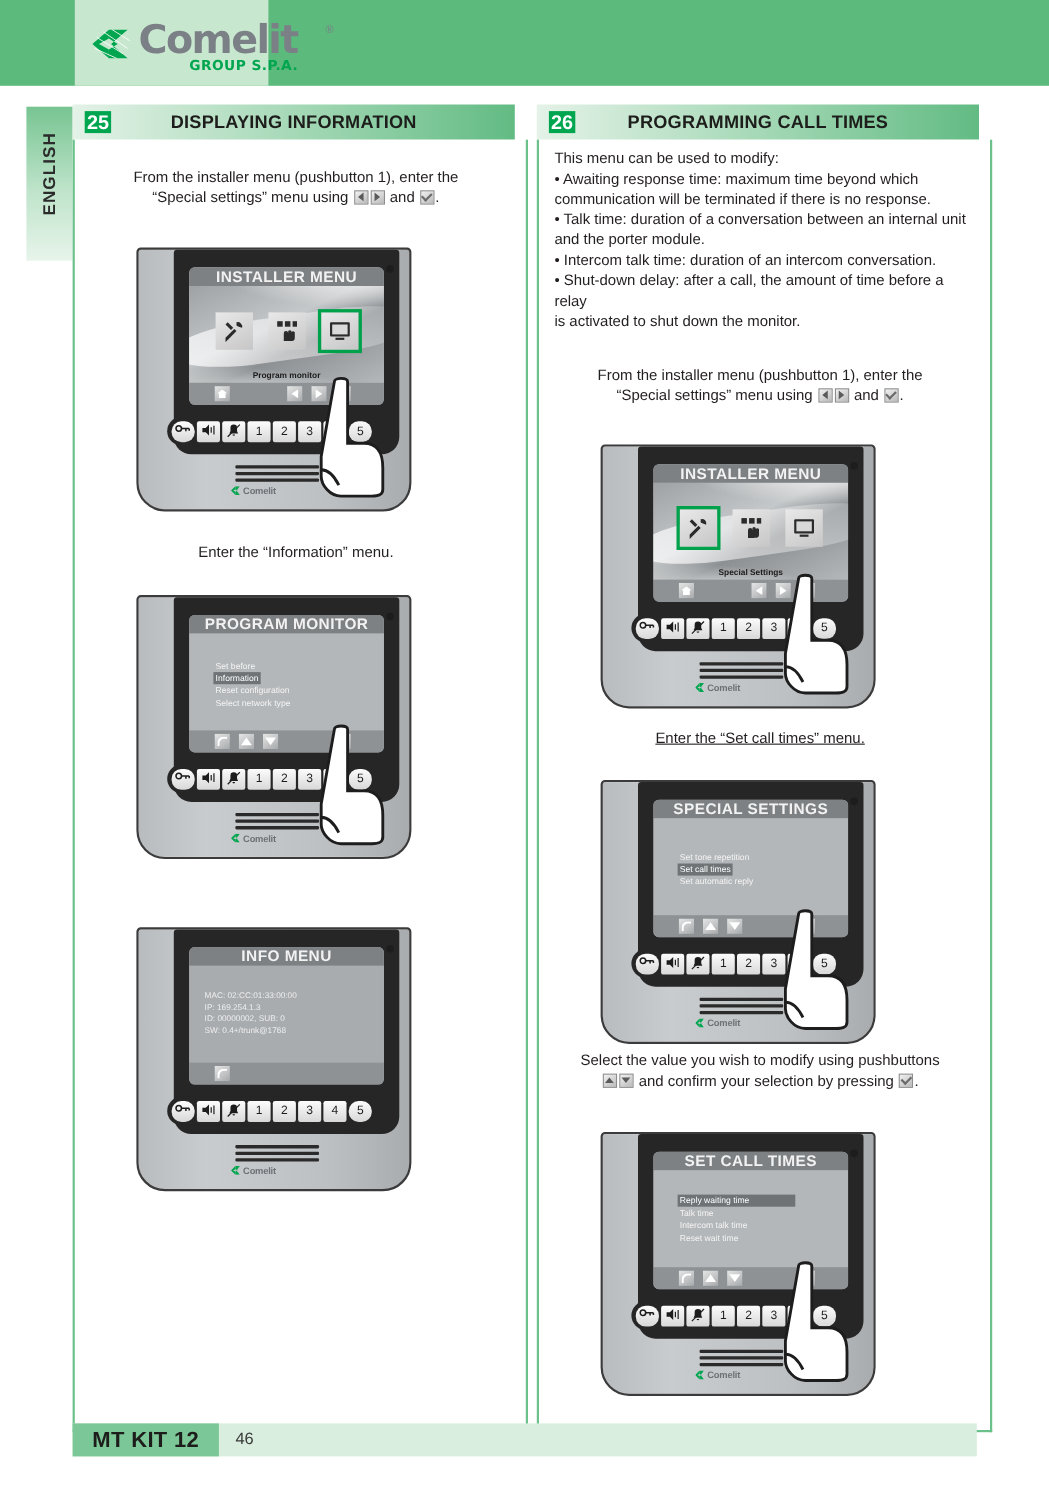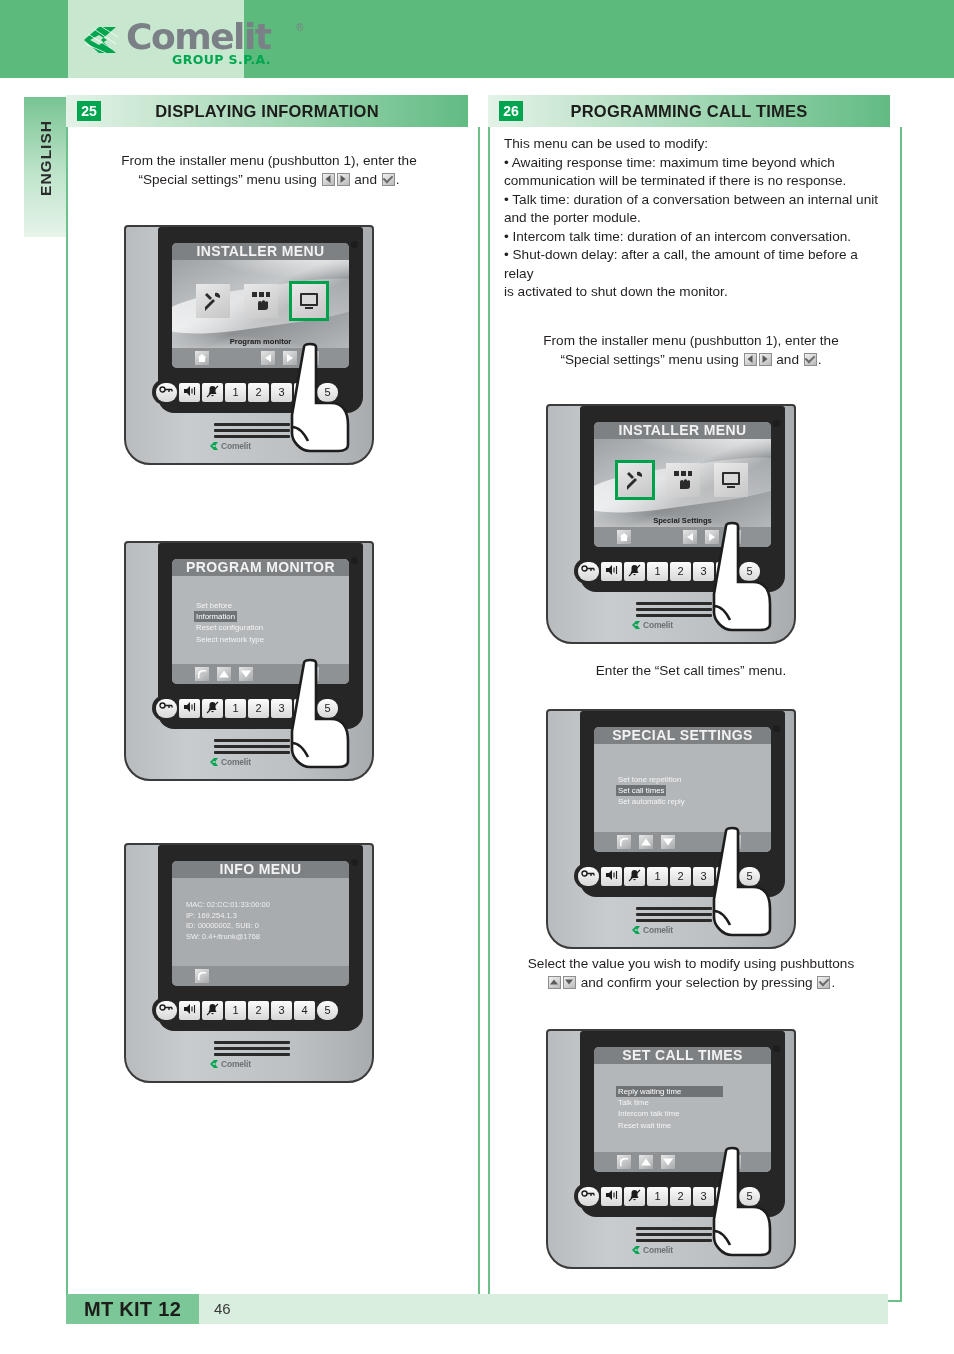--- a/index.html
+++ b/index.html
@@ -56,21 +56,21 @@
   .col{ position:absolute; top:95px; width:402px; height:1207px; }
   .col-left{ left:66px; }
   .col-right{ left:488px; }
 
   .sec-head{
     position:absolute; left:0; top:0; width:402px; height:32px;
     background:linear-gradient(90deg,#e4f2e7 0%, #9fd6b2 55%, #62bb83 100%);
   }
   .sec-num{
     position:absolute; left:11px; top:6px; width:24px; height:20px;
-    background:#00a64f; color:#fff; font-size:14px; font-weight:bold;
+    background:#00a64f; color:#fff; font-size:18px; font-weight:bold;
     text-align:center; line-height:20px;
   }
   .sec-title{
     position:absolute; left:0; top:0; width:402px; height:32px;
     line-height:32px; text-align:center;
     font-size:16.5px; font-weight:bold; color:#1d1d1b; letter-spacing:.2px;
   }
   .sec-body{
     position:absolute; left:0; top:32px; width:414px; height:1175px;
     border-left:2px solid #6cc18b;
@@ -405,20 +405,21 @@
       </div>
 
       <div class="hand" style="left:162px; top:120px;">
         <svg width="66" height="112" viewBox="0 0 66 112">
           <path d="M18 6 C18 2 30 2 30 6 L30 62 L45 62 C58 62 62 72 62 84 L62 104 C62 109 58 110 52 110 L24 110 C14 110 6 100 6 92 L6 74 Z" fill="#ffffff" stroke="#1d1d1d" stroke-width="2.6"></path>
           <path d="M6 86 C12 86 18 92 22 100" fill="none" stroke="#1d1d1d" stroke-width="2.6"></path>
         </svg>
       </div>
     </div>
 
+    <div class="para center" style="left:14px; top:366px; width:374px;">Enter the “Information” menu.</div>
 
     <div class="device" style="left:56px; top:410px;">
       <div class="dev-body">
         <div class="dev-dark"></div>
         <div class="dev-led"></div>
 
         <div class="screen">
           <div class="scr-title">PROGRAM MONITOR</div>
           <div class="scr-main">
             <div class="scr-list">
@@ -701,21 +702,21 @@
       </div>
 
       <div class="hand" style="left:162px; top:120px;">
         <svg width="66" height="112" viewBox="0 0 66 112">
           <path d="M18 6 C18 2 30 2 30 6 L30 62 L45 62 C58 62 62 72 62 84 L62 104 C62 109 58 110 52 110 L24 110 C14 110 6 100 6 92 L6 74 Z" fill="#ffffff" stroke="#1d1d1d" stroke-width="2.6"></path>
           <path d="M6 86 C12 86 18 92 22 100" fill="none" stroke="#1d1d1d" stroke-width="2.6"></path>
         </svg>
       </div>
     </div>
 
-    <div class="para center" style="left:14px; top:535px; width:374px;">Enter the “Set call times” menu.</div>
+    <div class="para center" style="left:14px; top:535px; width:374px;text-decoration:underline;">Enter the “Set call times” menu.</div>
 
     <div class="device" style="left:56px; top:578px;">
       <div class="dev-body">
         <div class="dev-dark"></div>
         <div class="dev-led"></div>
 
         <div class="screen">
           <div class="scr-title">SPECIAL SETTINGS MENU</div>
           <div class="scr-main">
             <div class="scr-list" style="top:30px;">

